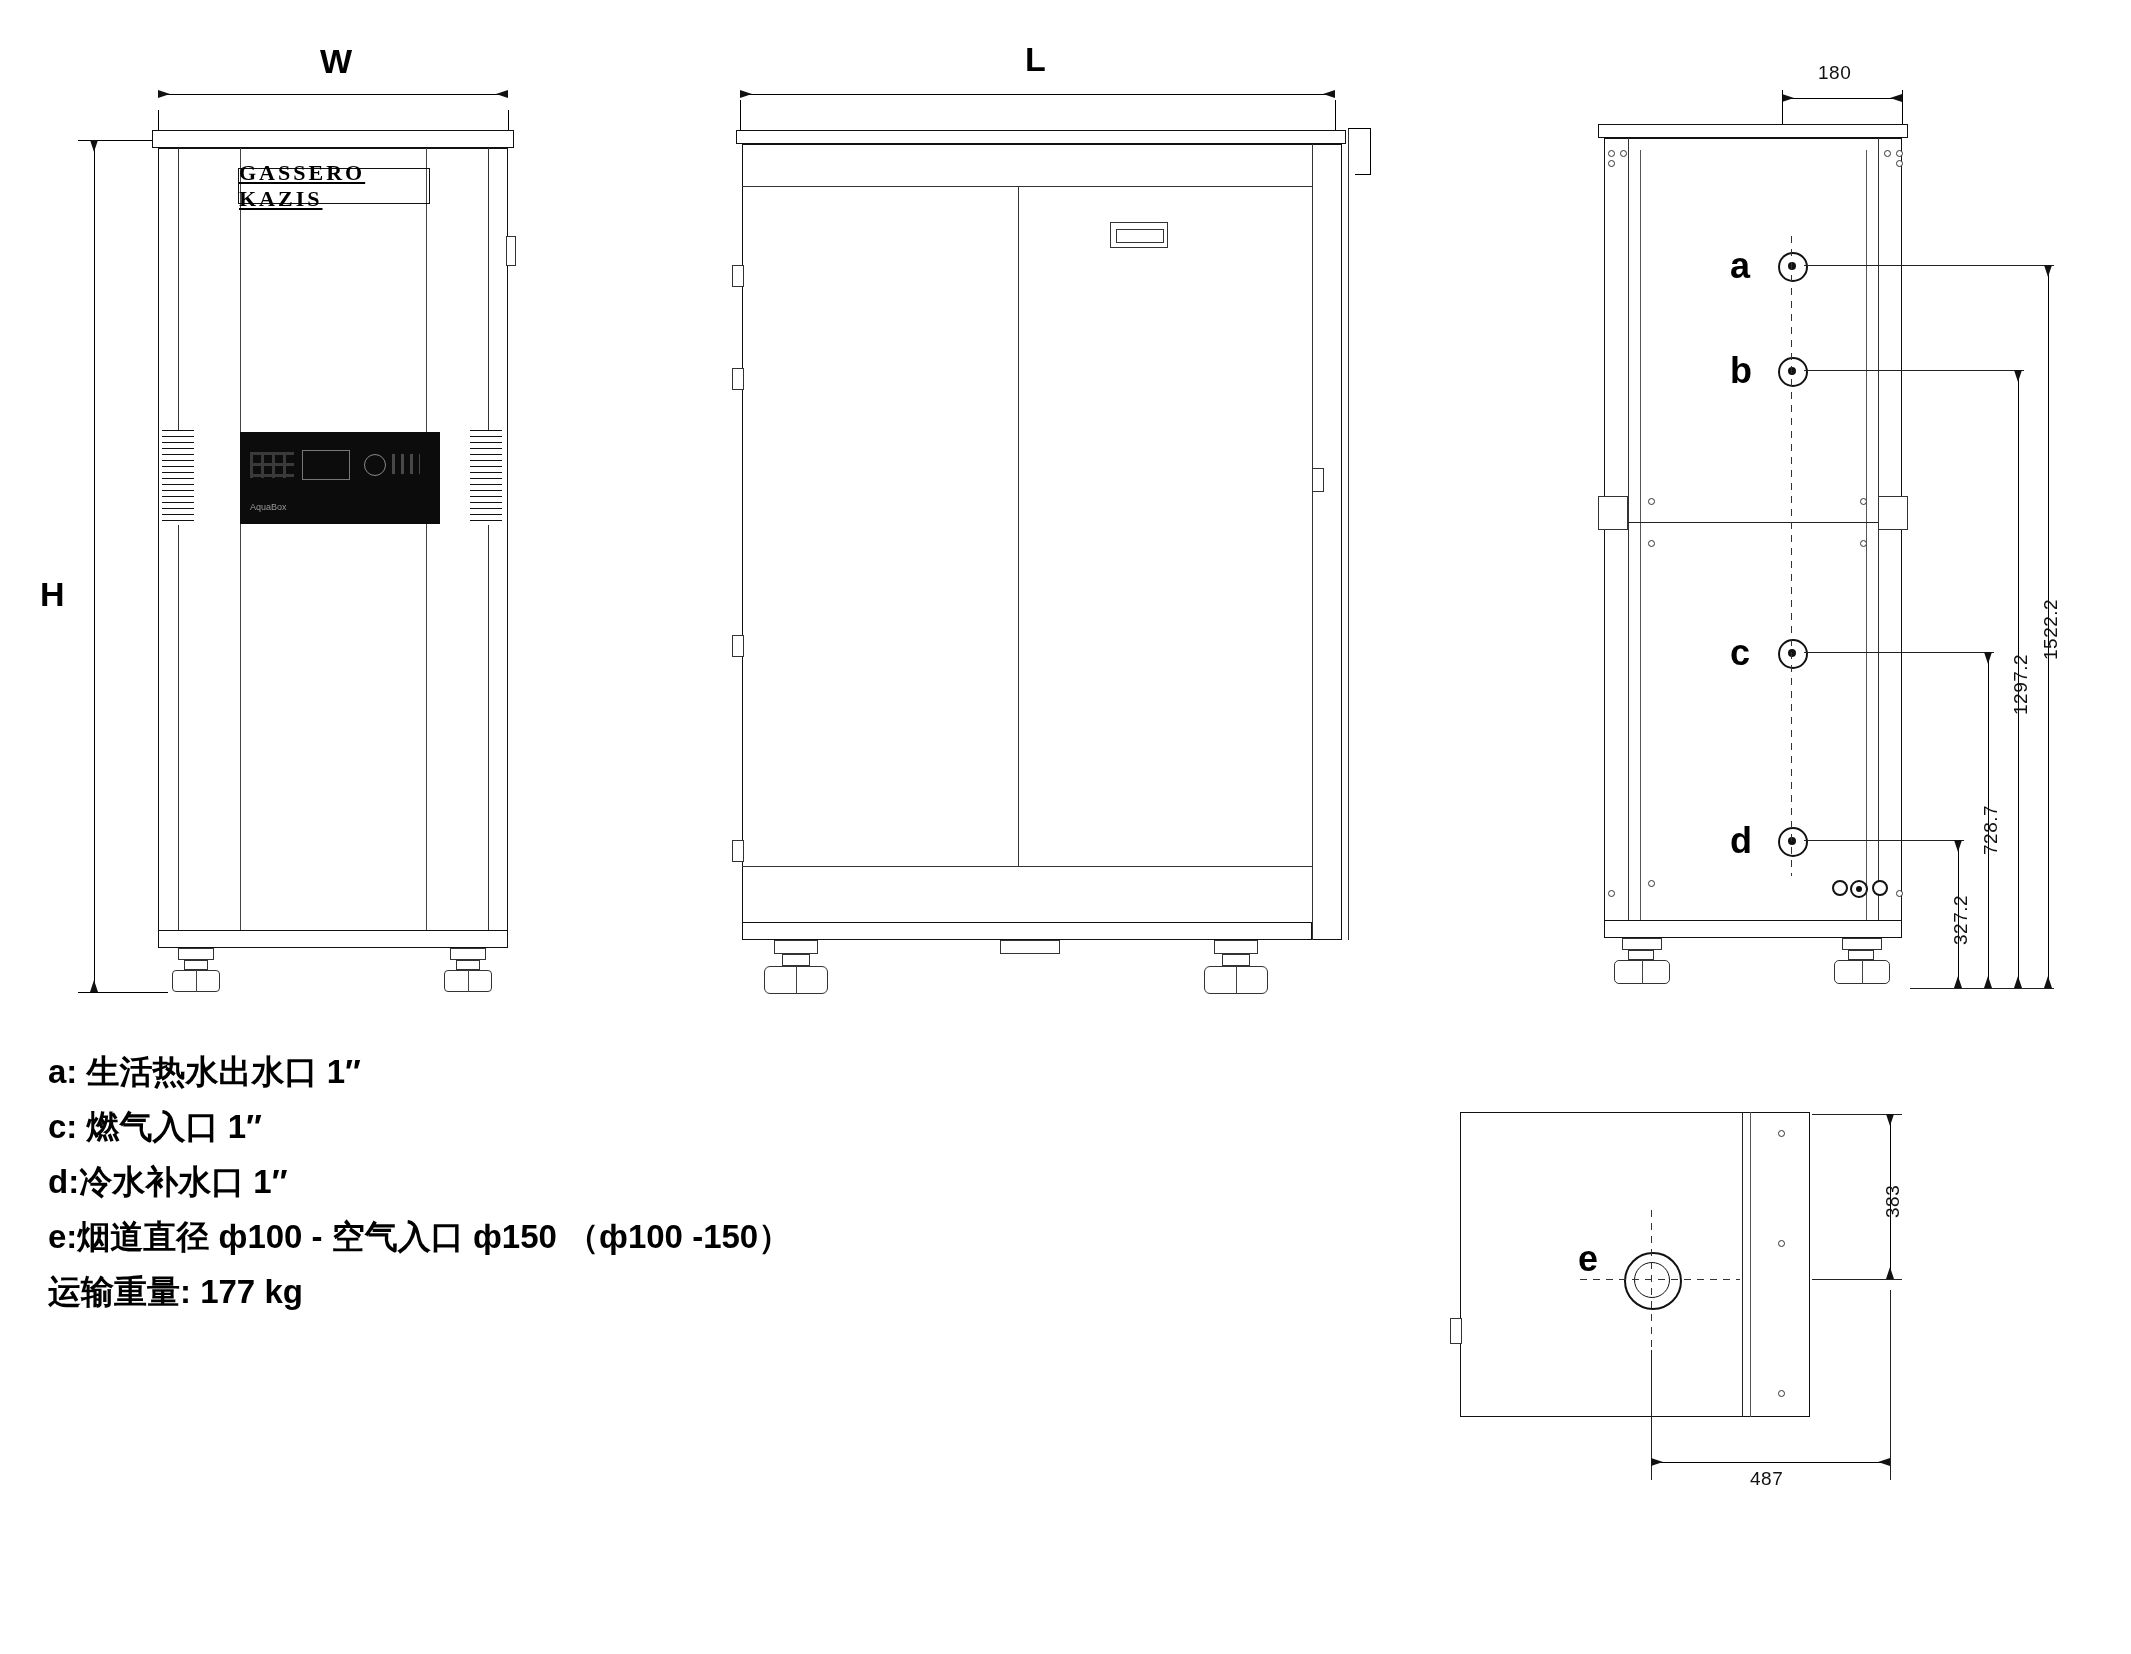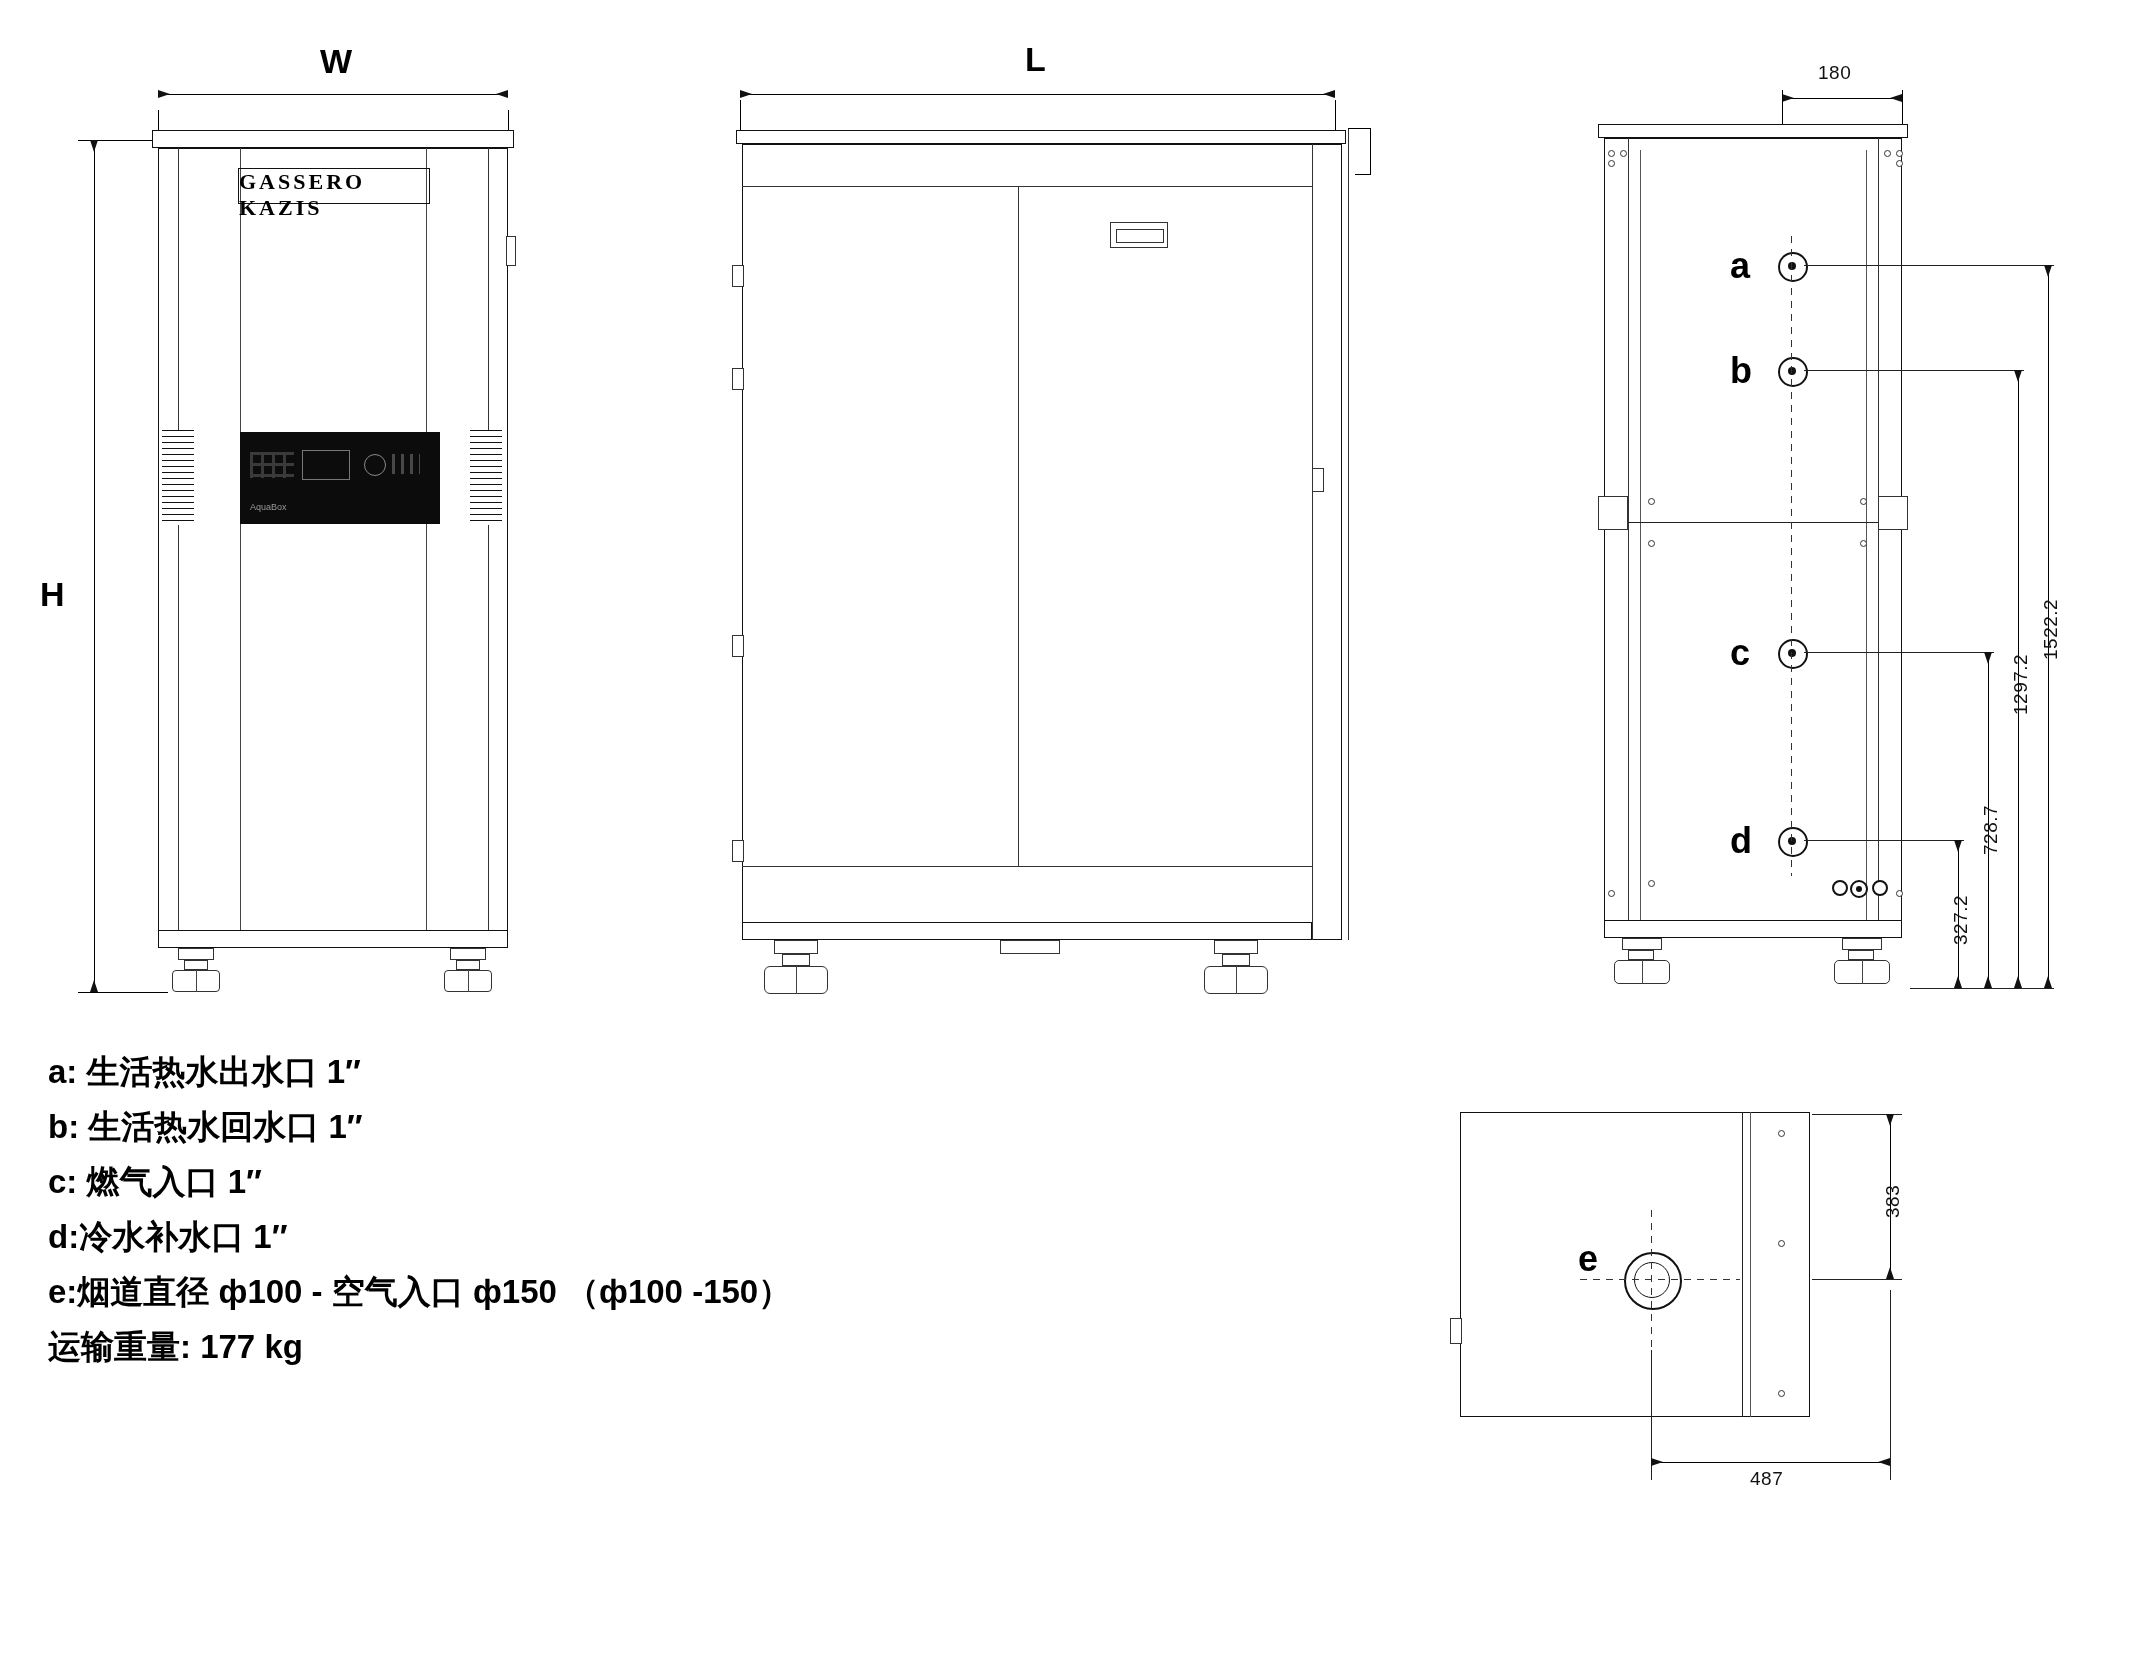--- a/index.html
+++ b/index.html
@@ -18,21 +18,21 @@
   .label{position:absolute;font-weight:bold;font-size:34px;}
   
   .arw{position:absolute;width:0;height:0;}
   .arw.l{border-top:4px solid transparent;border-bottom:4px solid transparent;border-right:12px solid #111;}
   .arw.r{border-top:4px solid transparent;border-bottom:4px solid transparent;border-left:12px solid #111;}
   .arw.u{border-left:4px solid transparent;border-right:4px solid transparent;border-bottom:12px solid #111;}
   .arw.d{border-left:4px solid transparent;border-right:4px solid transparent;border-top:12px solid #111;}
   
   .louver{position:absolute;background:repeating-linear-gradient(to bottom,#111 0px,#111 1.5px,#fff 1.5px,#fff 6px);}
   .panel-dark{position:absolute;background:#0c0c0c;}
-  .brandplate{position:absolute;border:1.2px solid #111;box-sizing:border-box;display:flex;align-items:flex-start;justify-content:center;}
+  .brandplate{position:absolute;border:1.2px solid #111;box-sizing:border-box;display:flex;align-items:center;justify-content:center;text-decoration:underline;}
   .brandtxt{font-family:"Liberation Serif",serif;font-size:22px;letter-spacing:3px;font-weight:bold;}
   .caster{position:absolute;}
   .textblock{position:absolute;left:48px;top:1055px;width:1180px;}
   .textblock .line{font-size:33px;font-weight:bold;line-height:1.0;margin-bottom:22px;white-space:nowrap;}
   .textblock .line.sp{margin-top:10px;}
   .ltr{position:absolute;font-weight:bold;font-size:36px;}
   .port{position:absolute;border:2px solid #111;border-radius:50%;background:#fff;}
   .portdot{position:absolute;border-radius:50%;background:#111;}
   .dash{position:absolute;background:repeating-linear-gradient(to right,#333 0,#333 7px,transparent 7px,transparent 13px);height:1px;}
   .dashv{position:absolute;background:repeating-linear-gradient(to bottom,#333 0,#333 7px,transparent 7px,transparent 13px);width:1px;}
@@ -283,20 +283,19 @@
     <div class="ln vln thin" style="left:231px;top:260px;height:130px;"></div>
     <div class="ln vln thin" style="left:470px;top:200px;height:190px;"></div>
     <div class="ln hln" style="left:231px;top:372px;width:239px;"></div>
     <div class="arw r" style="left:231px;top:368px;"></div>
     <div class="arw l" style="left:458px;top:368px;"></div>
     <div class="dimtxt" style="left:330px;top:378px;">487</div>
   </div>
 
   <div class="textblock">
     <div class="line">a: 生活热水出水口 1″</div>
-    <div class="line">b: 生活热水回水口 1″</div>
     <div class="line">c: 燃气入口 1″</div>
     <div class="line">d:冷水补水口 1″</div>
     <div class="line">e:烟道直径 ф100 - 空气入口 ф150 （ф100 -150）</div>
     <div class="line sp">运输重量: 177 kg</div>
   </div>
 
 </div>
 
 </body></html>

